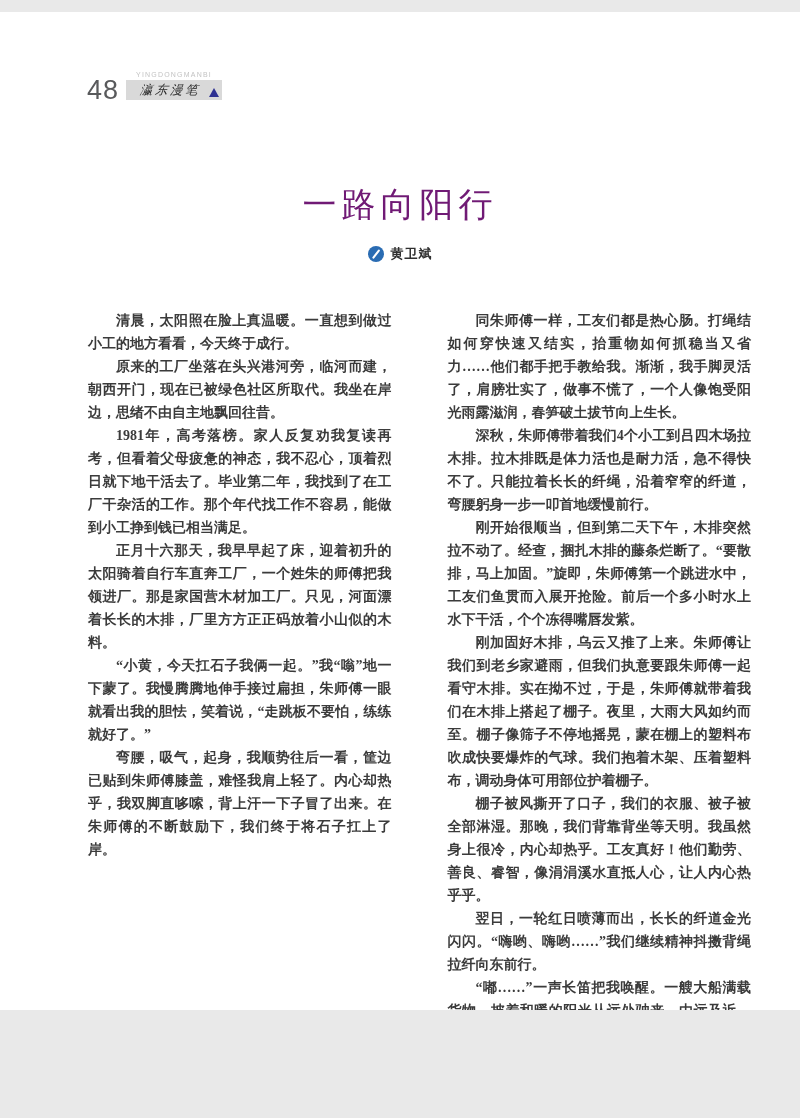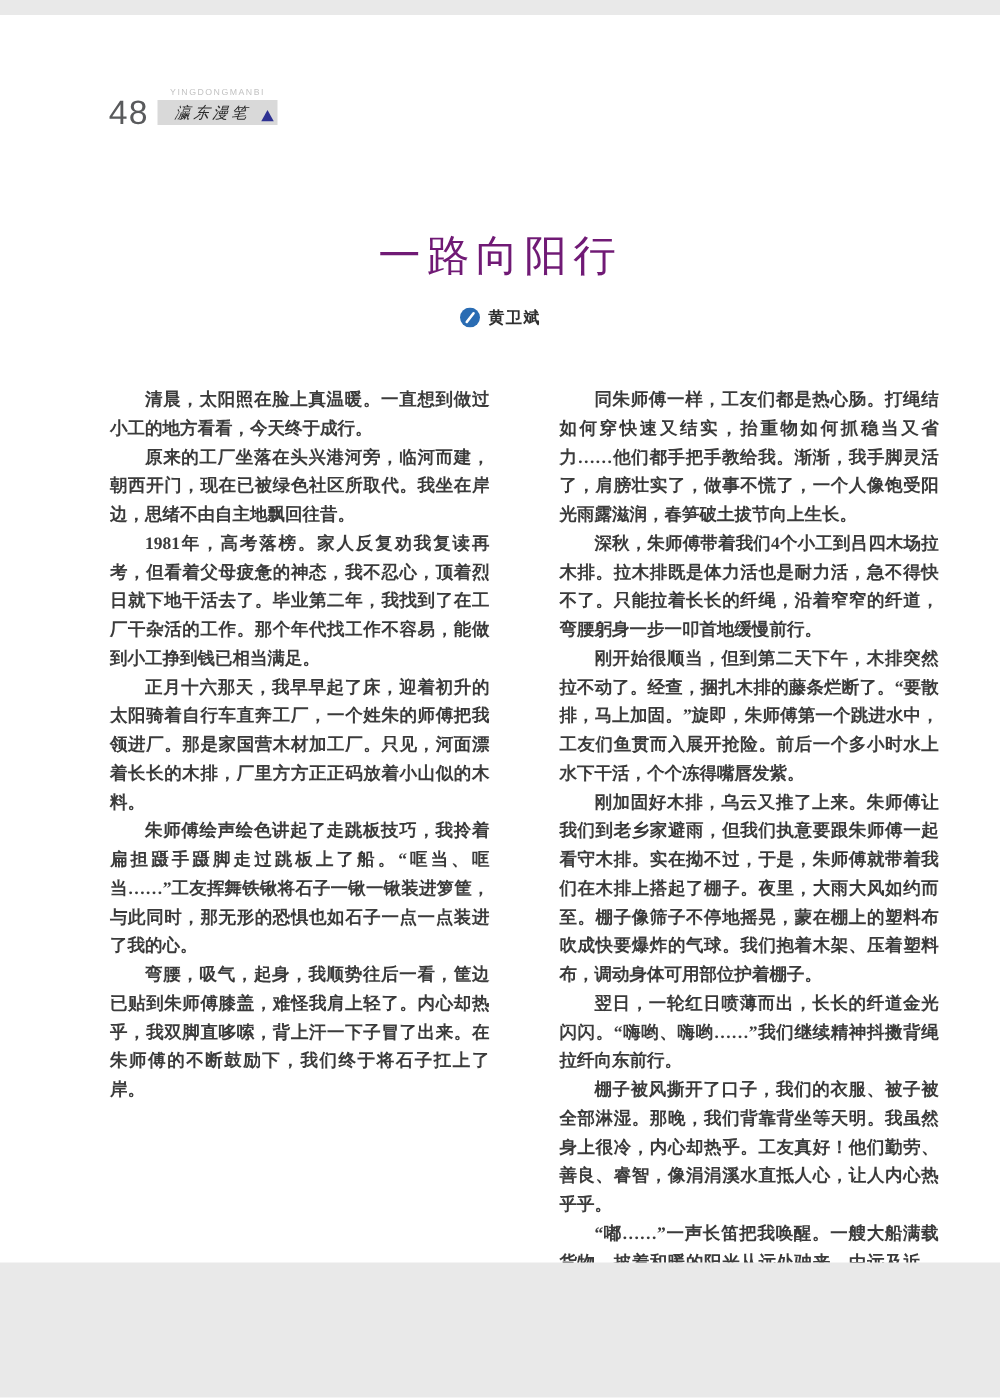--- a/index.html
+++ b/index.html
@@ -101,30 +101,30 @@
     </span>
     <span class="author">黄卫斌</span>
   </div>
 
   <div class="body-columns">
     <div class="col">
       <p>清晨，太阳照在脸上真温暖。一直想到做过小工的地方看看，今天终于成行。</p>
       <p>原来的工厂坐落在头兴港河旁，临河而建，朝西开门，现在已被绿色社区所取代。我坐在岸边，思绪不由自主地飘回往昔。</p>
       <p>1981年，高考落榜。家人反复劝我复读再考，但看着父母疲惫的神态，我不忍心，顶着烈日就下地干活去了。毕业第二年，我找到了在工厂干杂活的工作。那个年代找工作不容易，能做到小工挣到钱已相当满足。</p>
       <p>正月十六那天，我早早起了床，迎着初升的太阳骑着自行车直奔工厂，一个姓朱的师傅把我领进厂。那是家国营木材加工厂。只见，河面漂着长长的木排，厂里方方正正码放着小山似的木料。</p>
-      <p>朱师傅绘声绘色讲起了走跳板技巧，我拎着扁担蹑手蹑脚走过跳板上了船。“哐当、哐当……”工友挥舞铁锹将石子一锹一锹装进箩筐，与此同时，那无形的恐惧也如石子一点一点装进了我的心。</p>
+      <p>“小黄，今天扛石子我俩一起。”我“嗡”地一下蒙了。我慢腾腾地伸手接过扁担，朱师傅一眼就看出我的胆怯，笑着说，“走跳板不要怕，练练就好了。”</p>
       <p>弯腰，吸气，起身，我顺势往后一看，筐边已贴到朱师傅膝盖，难怪我肩上轻了。内心却热乎，我双脚直哆嗦，背上汗一下子冒了出来。在朱师傅的不断鼓励下，我们终于将石子扛上了岸。</p>
     </div>
     <div class="col">
       <p>同朱师傅一样，工友们都是热心肠。打绳结如何穿快速又结实，抬重物如何抓稳当又省力……他们都手把手教给我。渐渐，我手脚灵活了，肩膀壮实了，做事不慌了，一个人像饱受阳光雨露滋润，春笋破土拔节向上生长。</p>
       <p>深秋，朱师傅带着我们4个小工到吕四木场拉木排。拉木排既是体力活也是耐力活，急不得快不了。只能拉着长长的纤绳，沿着窄窄的纤道，弯腰躬身一步一叩首地缓慢前行。</p>
       <p>刚开始很顺当，但到第二天下午，木排突然拉不动了。经查，捆扎木排的藤条烂断了。“要散排，马上加固。”旋即，朱师傅第一个跳进水中，工友们鱼贯而入展开抢险。前后一个多小时水上水下干活，个个冻得嘴唇发紫。</p>
       <p>刚加固好木排，乌云又推了上来。朱师傅让我们到老乡家避雨，但我们执意要跟朱师傅一起看守木排。实在拗不过，于是，朱师傅就带着我们在木排上搭起了棚子。夜里，大雨大风如约而至。棚子像筛子不停地摇晃，蒙在棚上的塑料布吹成快要爆炸的气球。我们抱着木架、压着塑料布，调动身体可用部位护着棚子。</p>
+      <p>棚子被风撕开了口子，我们的衣服、被子被全部淋湿。那晚，我们背靠背坐等天明。我虽然身上很冷，内心却热乎。工友真好！他们勤劳、善良、睿智，像涓涓溪水直抵人心，让人内心热乎乎。</p>
       <p>翌日，一轮红日喷薄而出，长长的纤道金光闪闪。“嗨哟、嗨哟……”我们继续精神抖擞背绳拉纤向东前行。</p>
-      <p>棚子被风撕开了口子，我们的衣服、被子被全部淋湿。那晚，我们背靠背坐等天明。我虽然身上很冷，内心却热乎。工友真好！他们勤劳、善良、睿智，像涓涓溪水直抵人心，让人内心热乎乎。</p>
       <p><span>“嘟……”一声长笛把我唤醒。一艘大船满载货物，披着和暖的阳光从远处驶来，由远及近，由近及远，驶向远方。</span><span class="seal"><svg width="14" height="14" viewBox="0 0 14 14">
               <circle cx="7" cy="7" r="7" fill="#c2342c"></circle>
               <path d="M4 4.5 C 7 2.5, 10 4.5, 8.5 7 C 7.5 9, 4.5 8.5, 5.5 10.5 C 6.5 12, 9.5 11, 10 9.5" stroke="#ffffff" stroke-width="1.1" fill="none"></path>
             </svg></span></p>
     </div>
   </div>
 
   <div class="footer-brand"><span class="brand-bold">启东</span><span class="brand-light">通讯</span></div>
   <div class="footer-url">www.qidong.gov.cn/qdtx/</div>
 

